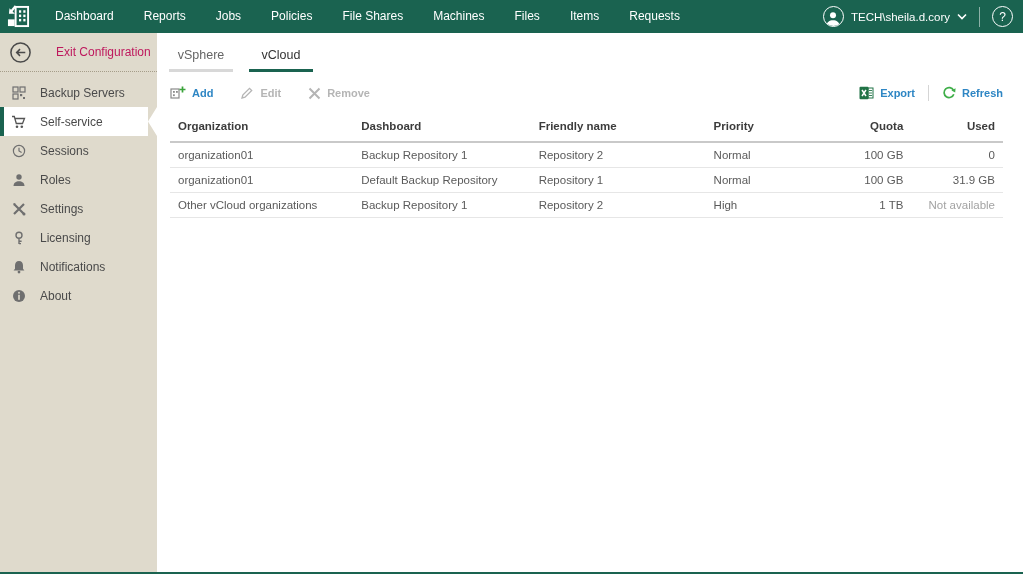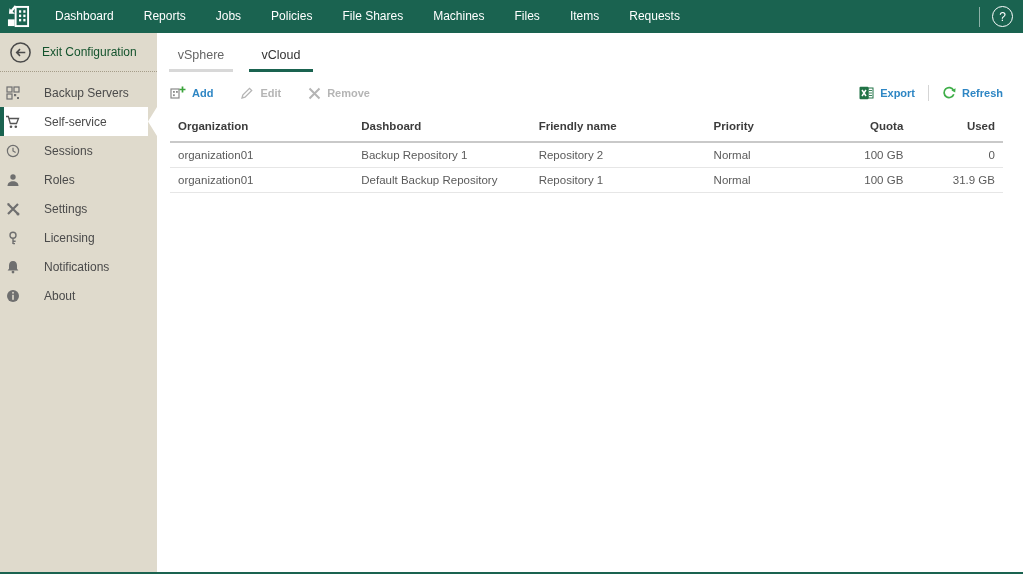--- a/index.html
+++ b/index.html
@@ -22,24 +22,24 @@
   .nav-item { padding:0 15px; font-size:12px; line-height:33px; cursor:pointer; white-space:nowrap; }
   .topbar-right { margin-left:auto; display:flex; align-items:center; padding-right:10px; }
   .user-chip { display:flex; align-items:center; gap:7px; cursor:pointer; }
   .avatar { width:21px; height:21px; border:1.5px solid #fff; border-radius:50%; overflow:hidden; display:flex; align-items:flex-end; justify-content:center; }
   .username { font-size:11.5px; }
   .divider-v { width:1px; height:20px; background:rgba(255,255,255,.5); margin:0 12px; }
   .help-btn { width:21px; height:21px; border:1.5px solid #fff; border-radius:50%; display:flex; align-items:center; justify-content:center; font-size:12px; cursor:pointer; }
 
   
   .sidebar { position:absolute; top:33px; left:0; bottom:2px; width:157px; background:#dfdacc; z-index:2; }
-  .exit-row { height:39px; display:flex; align-items:center; gap:10px; padding-left:9px;
-              border-bottom:1px dotted #a59d89; font-size:12px; color:#14532d; cursor:pointer; }
+  .exit-row { height:39px; display:flex; align-items:center; gap:24px; padding-left:9px;
+              border-bottom:1px dotted #a59d89; font-size:12px; color:#be185d; cursor:pointer; }
   .side-list { padding-top:6px; }
-  .side-item { height:29px; display:flex; align-items:center; gap:24px; padding-left:5px;
+  .side-item { height:29px; display:flex; align-items:center; gap:14px; padding-left:11px;
                font-size:12px; color:#4a4a4a; cursor:pointer; position:relative; }
   .side-item .ic { width:15px; display:flex; justify-content:center; }
   .side-item.selected { background:#ffffff; }
   .side-item.selected::before { content:""; position:absolute; left:0; top:0; bottom:0; width:4px; background:#1a6350; }
   .side-item.selected::after {
     content:""; position:absolute; right:0; top:0; bottom:0; width:9px; background:#dfdacc;
     clip-path:polygon(0 0, 100% 0, 0 50%, 100% 100%, 0 100%);
   }
 
   
@@ -92,20 +92,32 @@
     <div class="nav-item">Reports</div>
     <div class="nav-item">Jobs</div>
     <div class="nav-item">Policies</div>
     <div class="nav-item">File Shares</div>
     <div class="nav-item">Machines</div>
     <div class="nav-item">Files</div>
     <div class="nav-item">Items</div>
     <div class="nav-item">Requests</div>
   </div>
   <div class="topbar-right">
+    <div class="user-chip">
+      <span class="avatar">
+        <svg width="18" height="16" viewBox="0 0 18 16">
+          <circle cx="9" cy="5.2" r="3" fill="#fff"></circle>
+          <path d="M2.5 16 c0-4 3-5.8 6.5-5.8 s6.5 1.8 6.5 5.8 z" fill="#fff"></path>
+        </svg>
+      </span>
+      <span class="username">TECH\sheila.d.cory</span>
+      <svg width="10" height="7" viewBox="0 0 10 7">
+        <polyline points="1,1.5 5,5.5 9,1.5" fill="none" stroke="#fff" stroke-width="1.6"></polyline>
+      </svg>
+    </div>
     <div class="divider-v"></div>
     <div class="help-btn">
       <span>?</span>
     </div>
   </div>
 </div>
 
 <div class="sidebar">
   <div class="exit-row">
     <svg width="23" height="23" viewBox="0 0 24 24">
@@ -286,17 +298,25 @@
         <td class="num">0</td>
       </tr>
       <tr class="data-row">
         <td>organization01</td>
         <td>Default Backup Repository</td>
         <td>Repository 1</td>
         <td>Normal</td>
         <td class="num">100 GB</td>
         <td class="num">31.9 GB</td>
       </tr>
+      <tr class="data-row">
+        <td>Other vCloud organizations</td>
+        <td>Backup Repository 1</td>
+        <td>Repository 2</td>
+        <td>High</td>
+        <td class="num">1 TB</td>
+        <td class="num muted">Not available</td>
+      </tr>
     </tbody>
   </table>
 </div>
 
 <div class="bottom-line"></div>
 
 </body></html>

